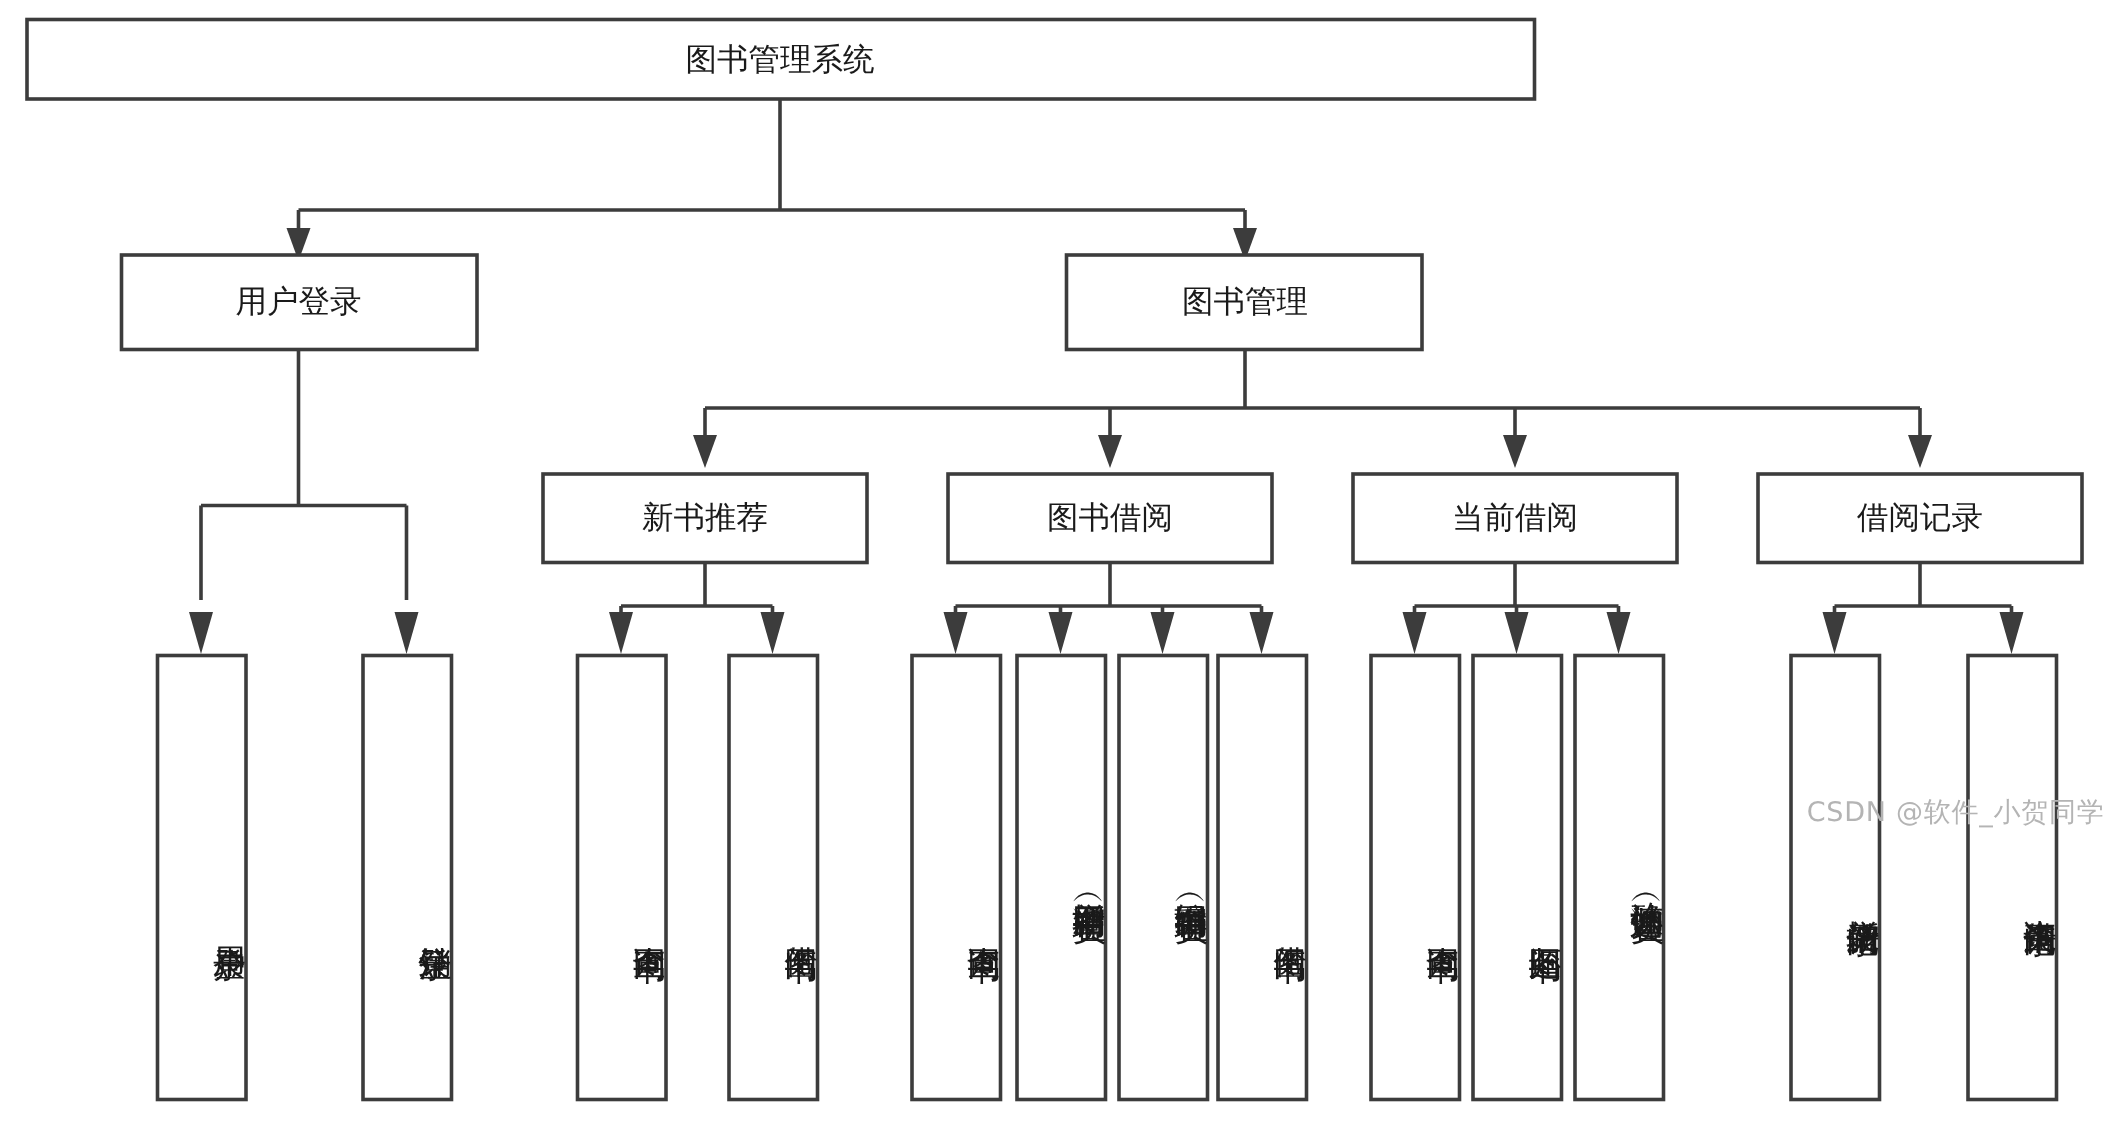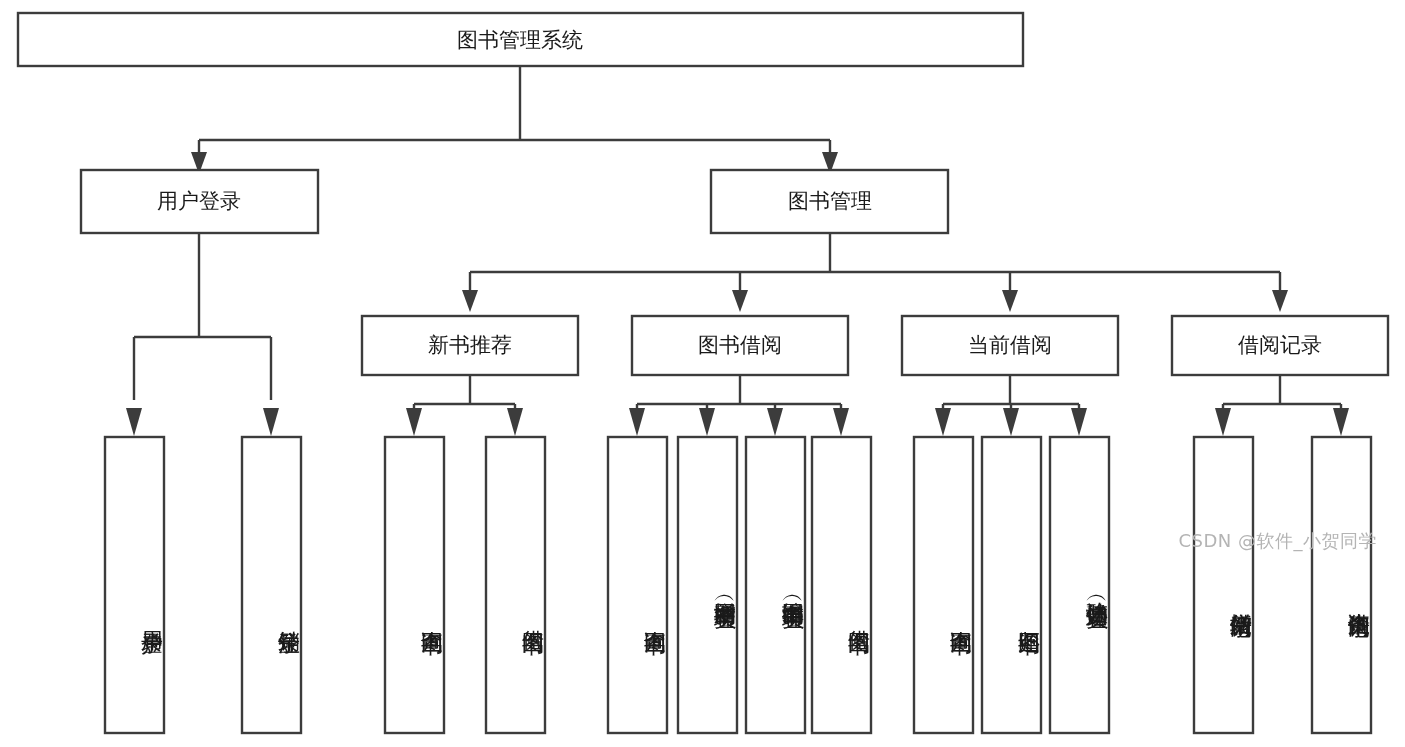--- a/index.html
+++ b/index.html
@@ -57,21 +57,21 @@
     color: #1a1a1a;
     letter-spacing: 1px;
     display: flex;
     align-items: flex-start;
     justify-content: center;
     white-space: nowrap;
     pointer-events: none;
   }
   .watermark {
     position: absolute;
-    right: 28px;
+    right: 2px;
     bottom: 6px;
     font-family: "DejaVu Sans", "Liberation Sans", sans-serif;
     font-size: 18px;
     color: #b4b4b4;
     letter-spacing: 0.5px;
     white-space: nowrap;
   }
 </style>
 </head>
 <body>

